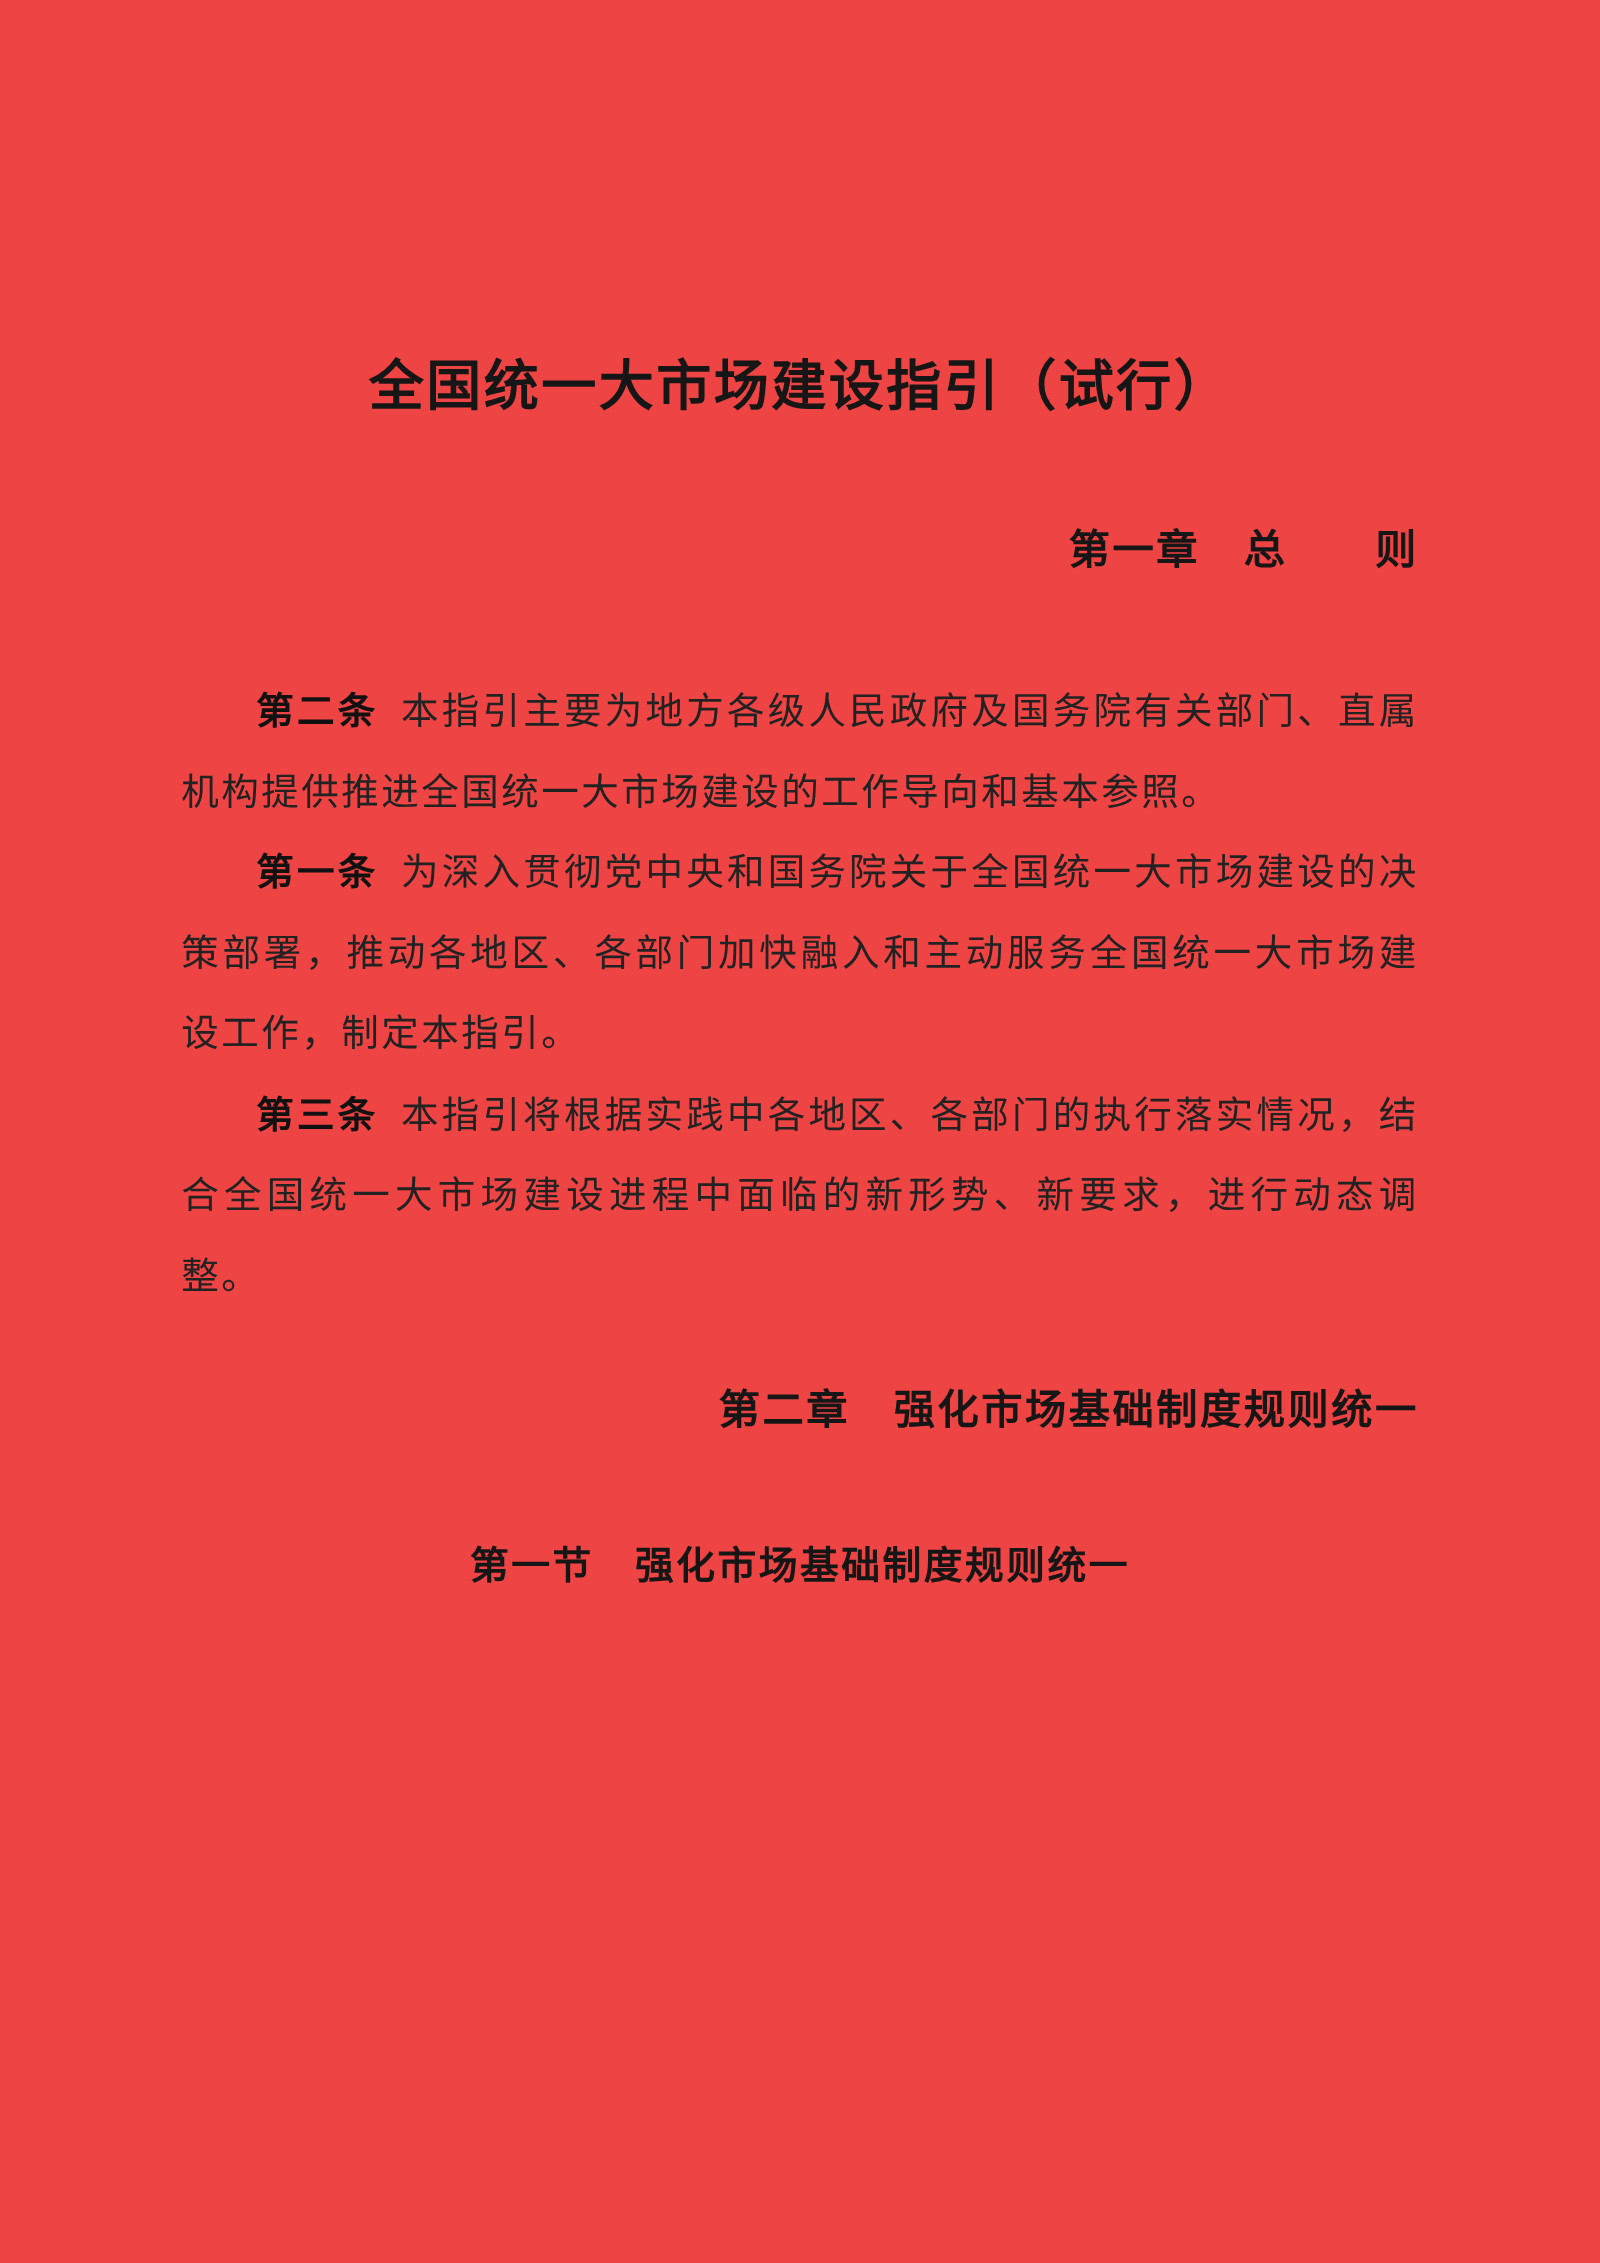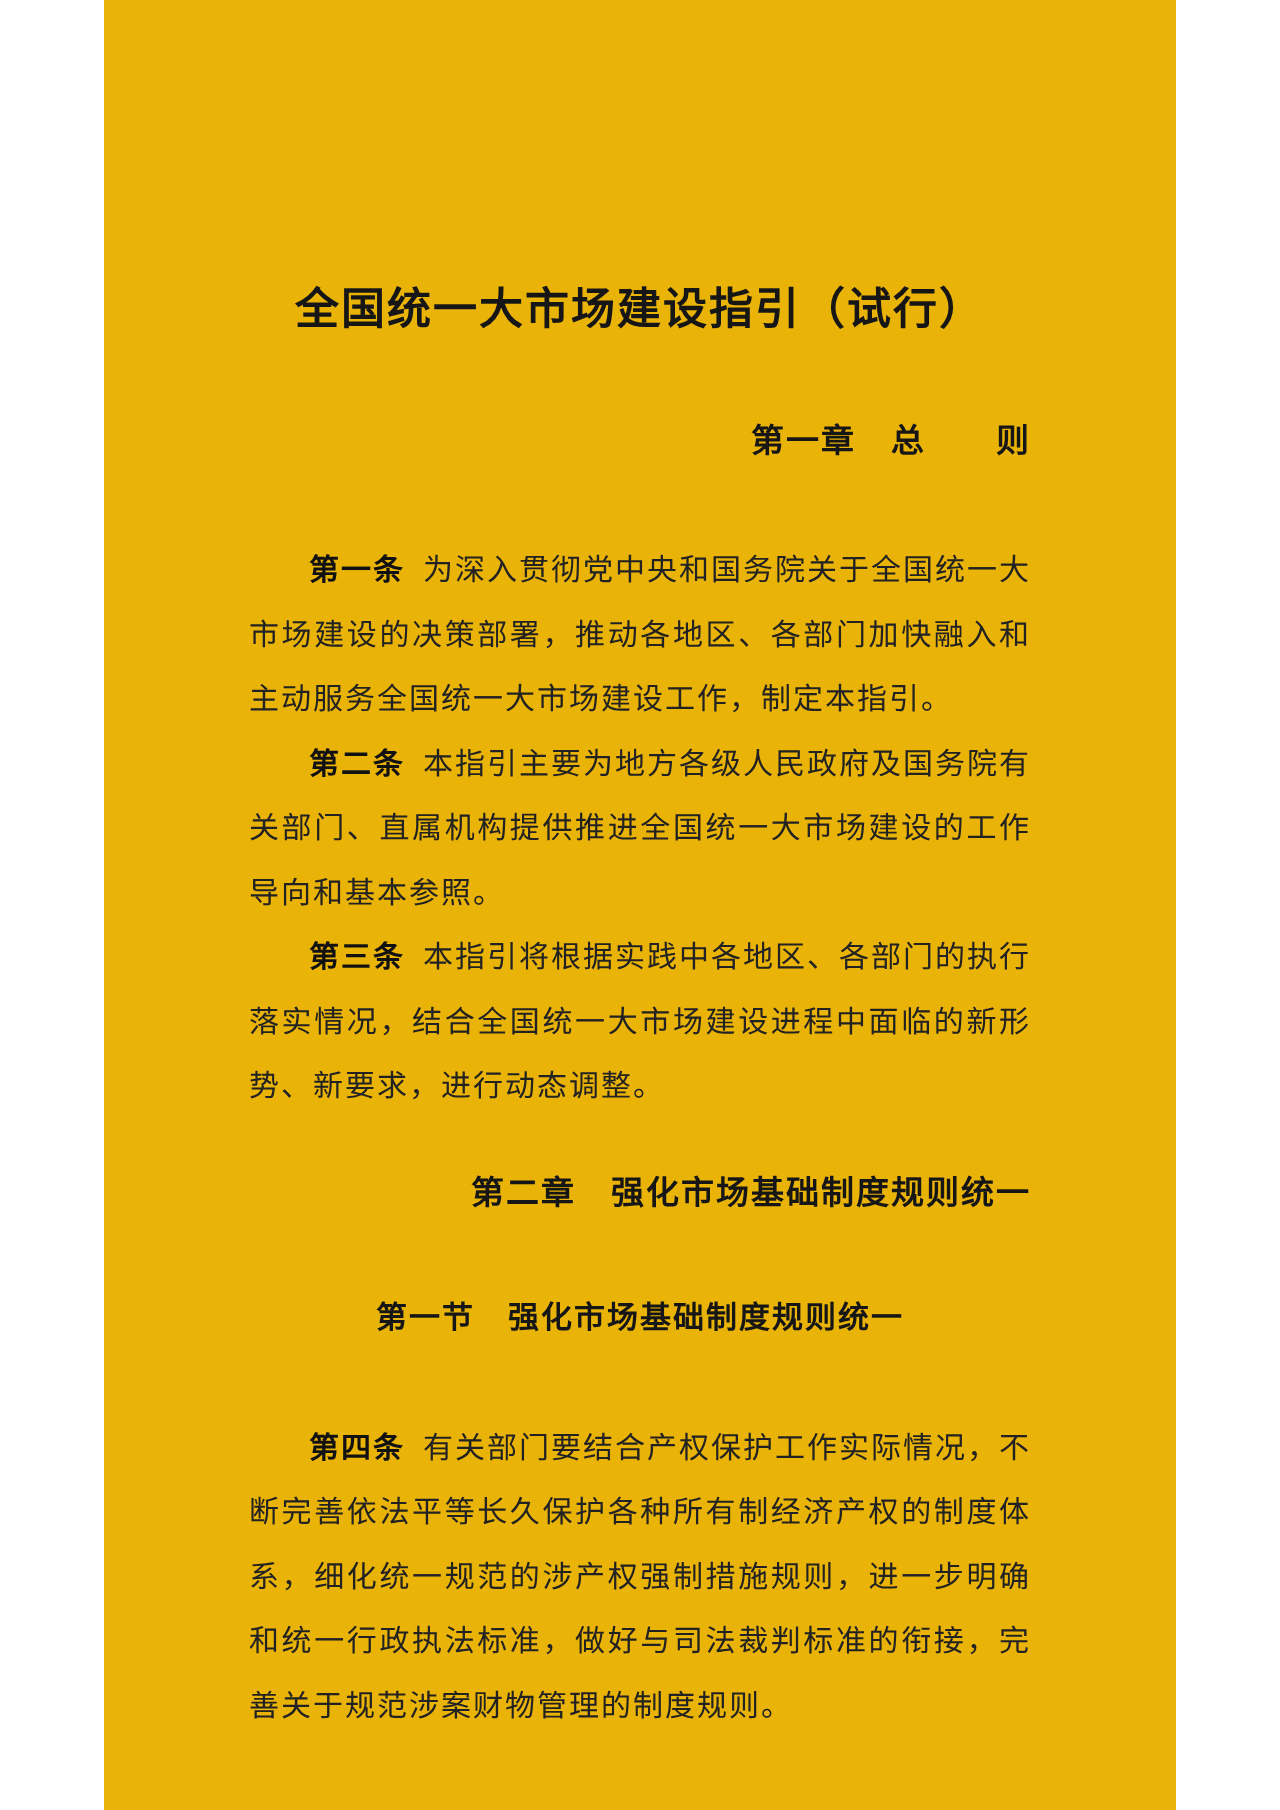--- a/index.html
+++ b/index.html
@@ -2,24 +2,24 @@
 <html lang="zh-CN"><head>
 <meta charset="utf-8">
 <style>
   html, body {
     margin: 0;
     padding: 0;
     background: #ffffff;
   }
   .page {
     position: relative;
-    width: 1072px;
+    width: 1280px;
     height: 1810px;
     margin: 0 auto;
-    background: #eab308;
+    background: #ef4444;
     color: #1c1c1c;
     overflow: hidden;
     font-family: "Liberation Serif", serif;
   }
   .content {
     margin: 0 145px;
   }
   .doc-title {
     margin: 284px 0 0 0;
     font-family: "Liberation Serif", serif;
@@ -85,27 +85,26 @@
 <body>
 
 <div class="page">
   <div class="content">
 
     <h1 class="doc-title">全国统一大市场建设指引（试行）</h1>
 
     <h2 class="chapter-heading chapter-1">第一章　总　　则</h2>
 
     <div class="articles">
+      <p class="article"><span class="article-label">第二条</span><span>本指引主要为地方各级人民政府及国务院有关部门、直属机构提供推进全国统一大市场建设的工作导向和基本参照。</span></p>
+
       <p class="article"><span class="article-label">第一条</span><span>为深入贯彻党中央和国务院关于全国统一大市场建设的决策部署，推动各地区、各部门加快融入和主动服务全国统一大市场建设工作，制定本指引。</span></p>
-
-      <p class="article"><span class="article-label">第二条</span><span>本指引主要为地方各级人民政府及国务院有关部门、直属机构提供推进全国统一大市场建设的工作导向和基本参照。</span></p>
 
       <p class="article"><span class="article-label">第三条</span><span>本指引将根据实践中各地区、各部门的执行落实情况，结合全国统一大市场建设进程中面临的新形势、新要求，进行动态调整。</span></p>
     </div>
 
     <h2 class="chapter-heading chapter-2">第二章　强化市场基础制度规则统一</h2>
 
     <h3 class="section-heading">第一节　强化市场基础制度规则统一</h3>
 
-    <p class="article article-4"><span class="article-label">第四条</span><span>有关部门要结合产权保护工作实际情况，不断完善依法平等长久保护各种所有制经济产权的制度体系，细化统一规范的涉产权强制措施规则，进一步明确和统一行政执法标准，做好与司法裁判标准的衔接，完善关于规范涉案财物管理的制度规则。</span></p>
 
   </div>
 </div>
 
 </body></html>

